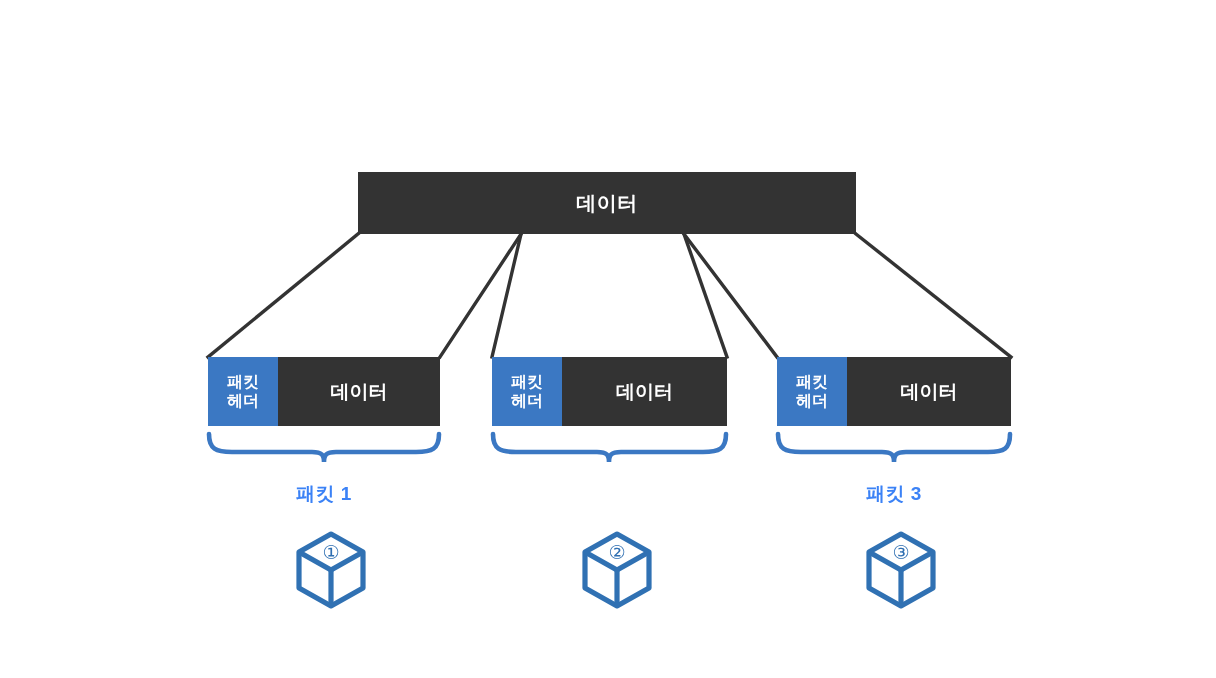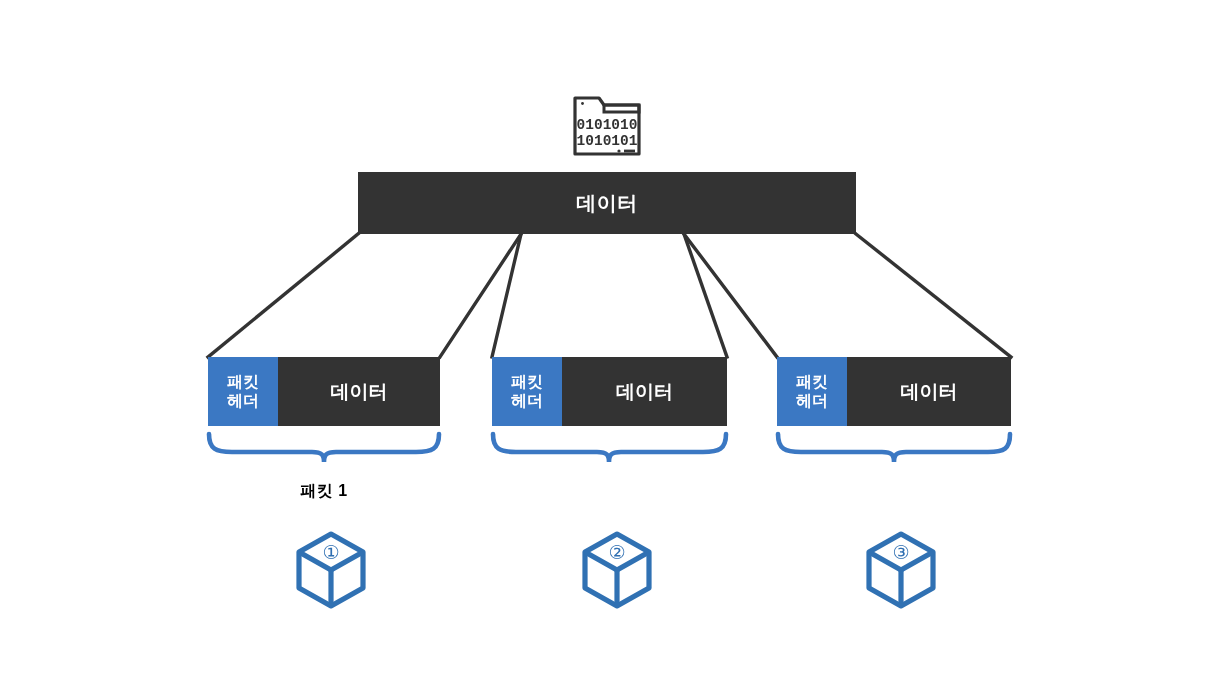--- a/index.html
+++ b/index.html
@@ -85,49 +85,38 @@
     display: flex;
     align-items: center;
     justify-content: center;
     flex: 1 1 auto;
   }
   
   .packet-label {
     position: absolute;
     top: 481px;
     text-align: center;
-    color: #000000;
-    font-size: 16px;
+    color: #3b82f6;
+    font-size: 19px;
     font-weight: bold;
     letter-spacing: 0.5px;
   }
   
   .cube {
     position: absolute;
     top: 530px;
     width: 72px;
     height: 80px;
   }
 </style>
 </head>
 <body>
 
 <div id="stage">
 
-  <div class="data-icon">
-    <svg viewBox="0 0 72 72" width="72" height="72" aria-hidden="true">
-      <path d="M4 10 H28 L33 17 H68 V66 H4 Z" fill="none" stroke="#333333" stroke-width="3.2" stroke-linejoin="round"></path>
-      <path d="M33 17 H68 V24 H33 Z" fill="none" stroke="#333333" stroke-width="3"></path>
-      <text x="36" y="41" text-anchor="middle" font-family="'Liberation Mono','DejaVu Sans Mono',monospace" font-size="14.5" font-weight="bold" fill="#333333">0101010</text>
-      <text x="36" y="57" text-anchor="middle" font-family="'Liberation Mono','DejaVu Sans Mono',monospace" font-size="14.5" font-weight="bold" fill="#333333">1010101</text>
-      <circle cx="48" cy="63" r="1.6" fill="#333333"></circle>
-      <rect x="53" y="61.6" width="11" height="2.8" fill="#333333"></rect>
-      <circle cx="11.5" cy="15.5" r="1.4" fill="#333333"></circle>
-    </svg>
-  </div>
 
   <svg class="layer-svg" viewBox="0 0 1216 678">
     <g stroke="#333333" stroke-width="3.4" fill="none" stroke-linecap="square">
       <line x1="358" y1="234" x2="208" y2="357"></line>
       <line x1="521" y1="234" x2="440" y2="357"></line>
       <line x1="521" y1="234" x2="492" y2="357"></line>
       <line x1="684" y1="234" x2="727" y2="357"></line>
       <line x1="684" y1="234" x2="777" y2="357"></line>
       <line x1="856" y1="234" x2="1011" y2="357"></line>
     </g>
@@ -163,20 +152,21 @@
 
   <svg class="layer-svg" viewBox="0 0 1216 678">
     <g fill="none" stroke="#3b78c3" stroke-width="4.6" stroke-linecap="round">
       <path d="M209 434 C209 449 216 452 232 452 L312 452 C322 452 324 455 324 462 C324 455 326 452 336 452 L416 452 C432 452 439 449 439 434"></path>
       <path d="M493 434 C493 449 500 452 516 452 L597 452 C607 452 609 455 609 462 C609 455 611 452 621 452 L703 452 C719 452 726 449 726 434"></path>
       <path d="M778 434 C778 449 785 452 801 452 L882 452 C892 452 894 455 894 462 C894 455 896 452 906 452 L988 452 C1004 452 1010 449 1010 434"></path>
     </g>
   </svg>
 
   <div class="packet-label" style="left:254px; width:140px;">패킷 1</div>
+  <div class="packet-label" style="left:824px; width:140px;">패킷 3</div>
 
   <div class="cube" style="left:295px;">
     <svg viewBox="0 0 72 80" width="72" height="80" aria-hidden="true">
       <path d="M36 4 L68 22 L68 58 L36 76 L4 58 L4 22 Z" fill="#ffffff" stroke="#3071b3" stroke-width="5.2" stroke-linejoin="round"></path>
       <path d="M4 22 L36 40 L68 22" fill="none" stroke="#3071b3" stroke-width="5.2" stroke-linejoin="round"></path>
       <path d="M36 40 L36 76" fill="none" stroke="#3071b3" stroke-width="5.2" stroke-linejoin="round"></path>
       <text x="36" y="29" text-anchor="middle" font-family="'DejaVu Sans','Liberation Sans',sans-serif" font-size="19" fill="#2f6fb2">①</text>
     </svg>
   </div>
   <div class="cube" style="left:581px;">

